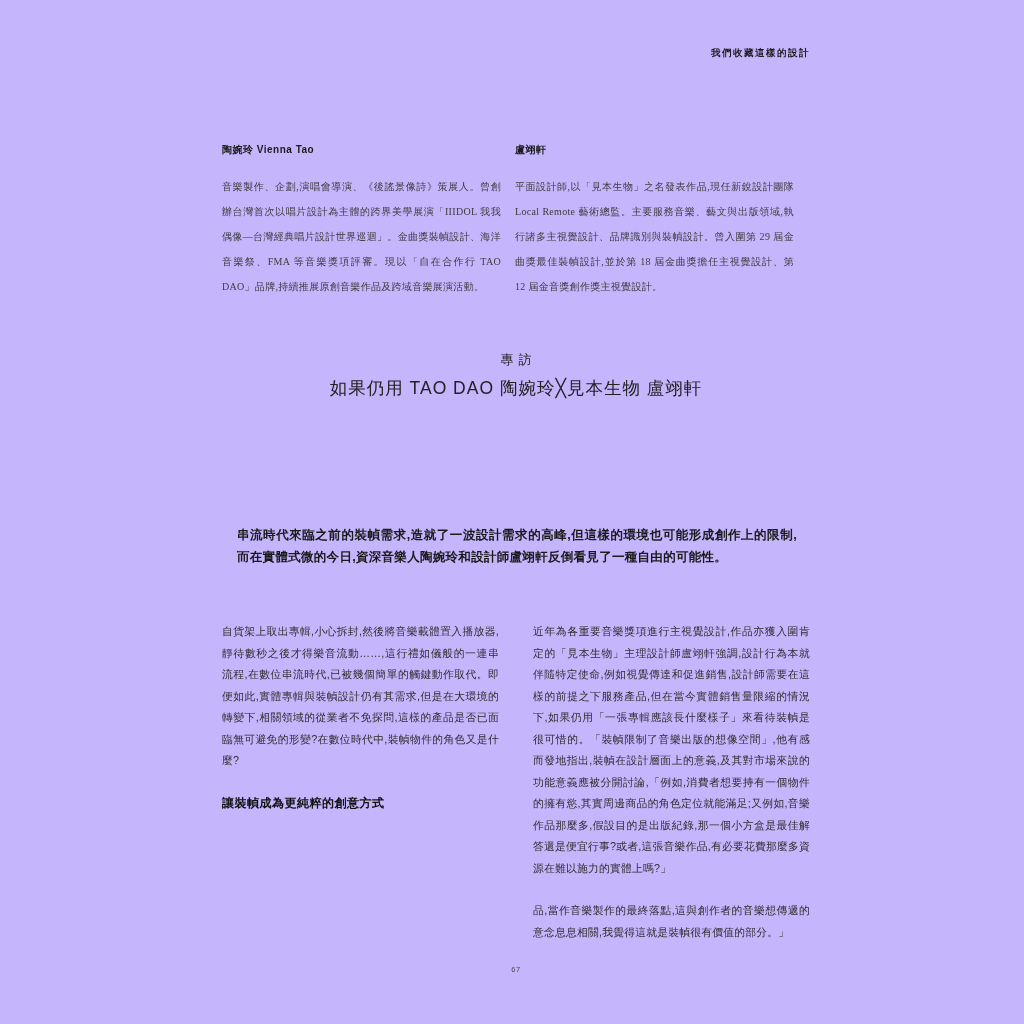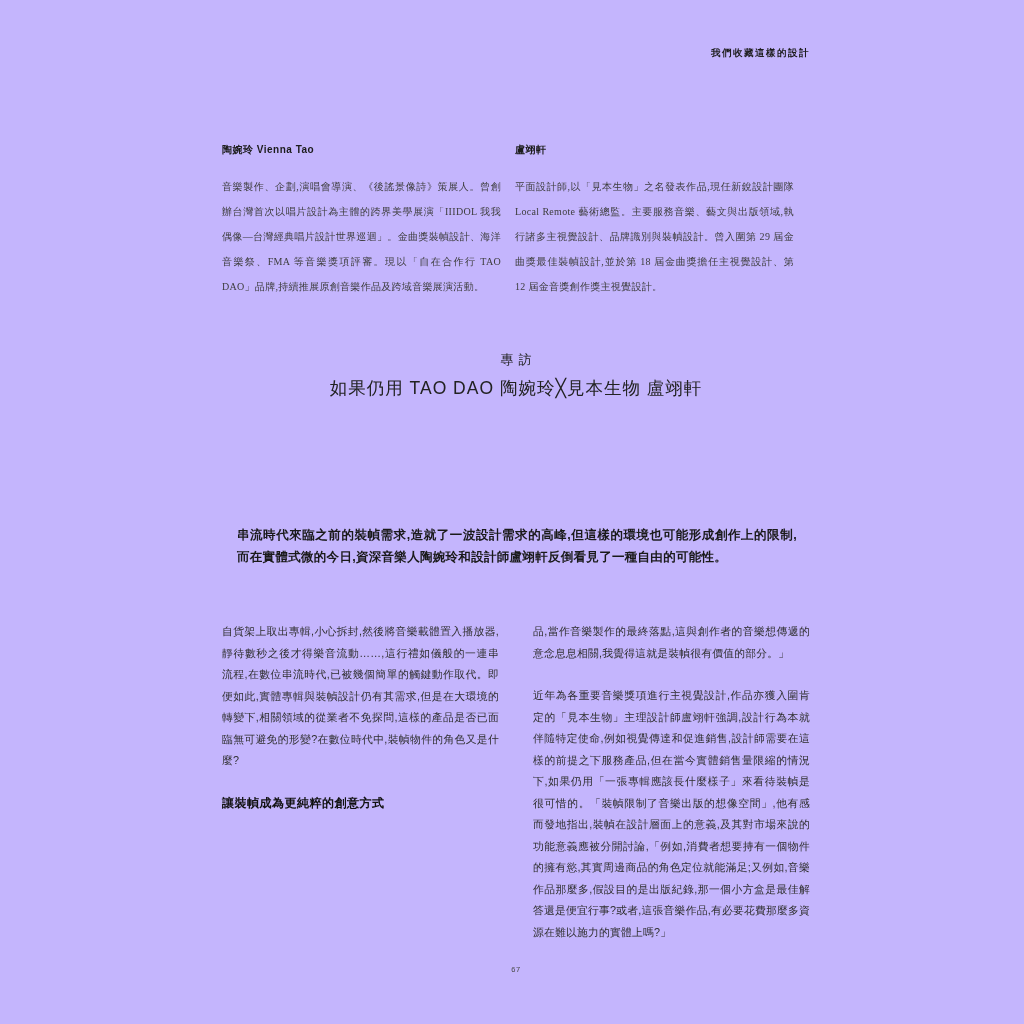--- a/index.html
+++ b/index.html
@@ -108,20 +108,20 @@
   </div>
 
   <div class="standfirst">串流時代來臨之前的裝幀需求,造就了一波設計需求的高峰,但這樣的環境也可能形成創作上的限制,而在實體式微的今日,資深音樂人陶婉玲和設計師盧翊軒反倒看見了一種自由的可能性。</div>
 
   <div class="body-cols">
     <div class="col">
       <p>自貨架上取出專輯,小心拆封,然後將音樂載體置入播放器,靜待數秒之後才得樂音流動……,這行禮如儀般的一連串流程,在數位串流時代,已被幾個簡單的觸鍵動作取代。即便如此,實體專輯與裝幀設計仍有其需求,但是在大環境的轉變下,相關領域的從業者不免探問,這樣的產品是否已面臨無可避免的形變?在數位時代中,裝幀物件的角色又是什麼?</p>
       <h3 class="section-heading">讓裝幀成為更純粹的創意方式</h3>
     </div>
     <div class="col">
+      <p>近年為各重要音樂獎項進行主視覺設計,作品亦獲入圍肯定的「見本生物」主理設計師盧翊軒強調,設計行為本就伴隨特定使命,例如視覺傳達和促進銷售,設計師需要在這樣的前提之下服務產品,但在當今實體銷售量限縮的情況下,如果仍用「一張專輯應該長什麼樣子」來看待裝幀是很可惜的。「裝幀限制了音樂出版的想像空間」,他有感而發地指出,裝幀在設計層面上的意義,及其對市場來說的功能意義應被分開討論,「例如,消費者想要持有一個物件的擁有慾,其實周邊商品的角色定位就能滿足;又例如,音樂作品那麼多,假設目的是出版紀錄,那一個小方盒是最佳解答還是便宜行事?或者,這張音樂作品,有必要花費那麼多資源在難以施力的實體上嗎?」</p>
       <p>品,當作音樂製作的最終落點,這與創作者的音樂想傳遞的意念息息相關,我覺得這就是裝幀很有價值的部分。」</p>
-      <p>近年為各重要音樂獎項進行主視覺設計,作品亦獲入圍肯定的「見本生物」主理設計師盧翊軒強調,設計行為本就伴隨特定使命,例如視覺傳達和促進銷售,設計師需要在這樣的前提之下服務產品,但在當今實體銷售量限縮的情況下,如果仍用「一張專輯應該長什麼樣子」來看待裝幀是很可惜的。「裝幀限制了音樂出版的想像空間」,他有感而發地指出,裝幀在設計層面上的意義,及其對市場來說的功能意義應被分開討論,「例如,消費者想要持有一個物件的擁有慾,其實周邊商品的角色定位就能滿足;又例如,音樂作品那麼多,假設目的是出版紀錄,那一個小方盒是最佳解答還是便宜行事?或者,這張音樂作品,有必要花費那麼多資源在難以施力的實體上嗎?」</p>
     </div>
   </div>
 
   <div class="page-number">67</div>
 
 </div>
 
 </body></html>

